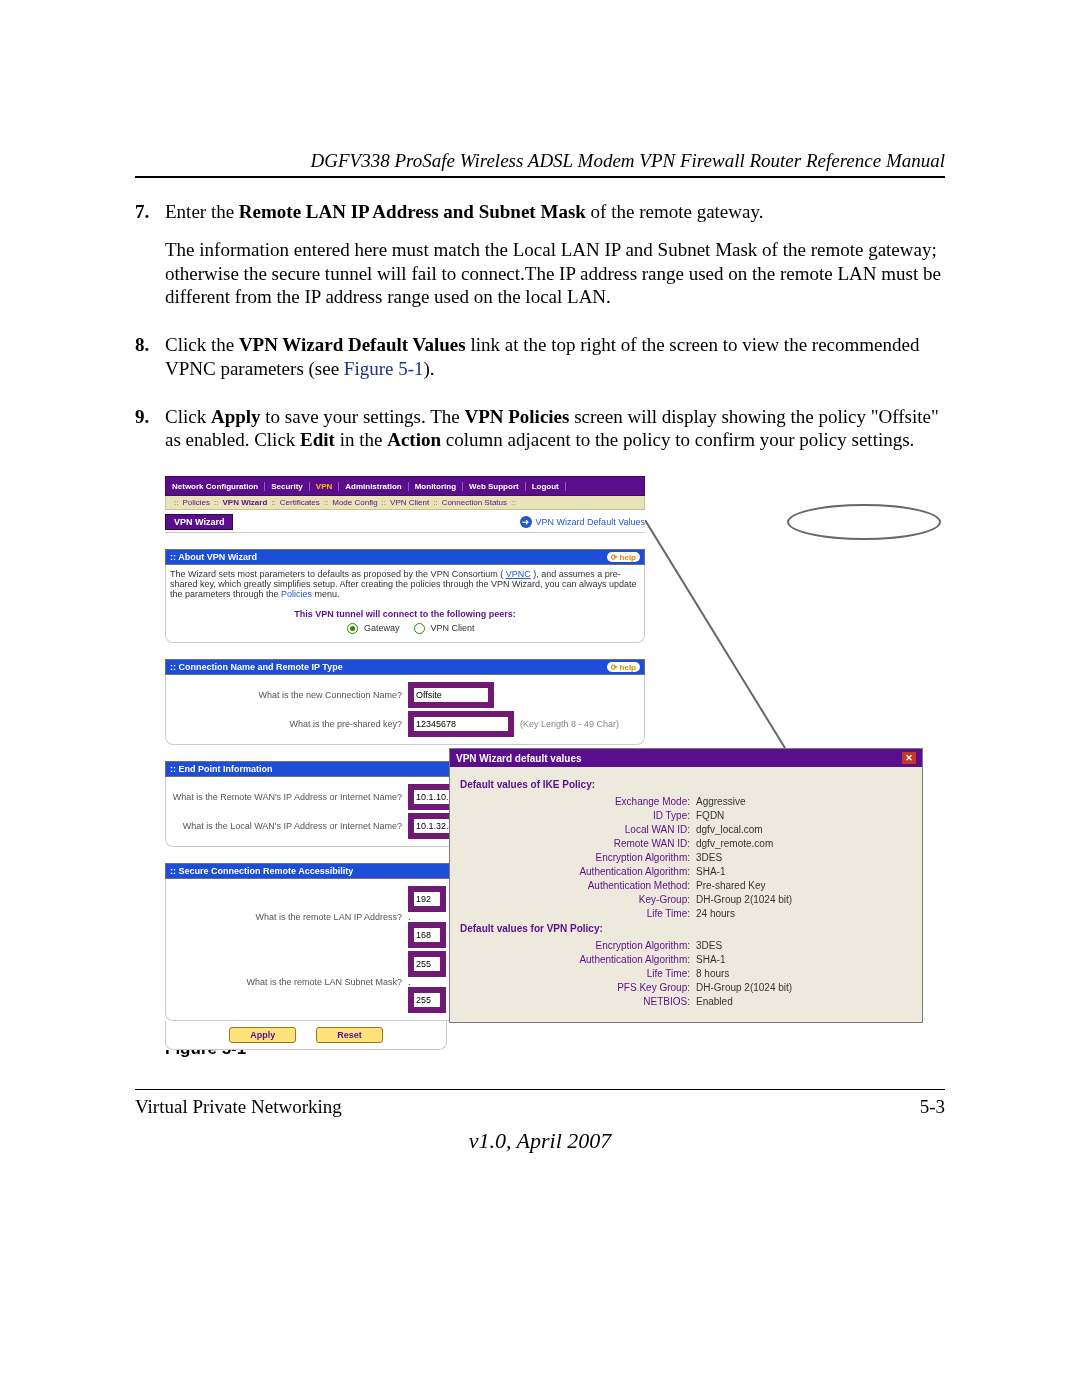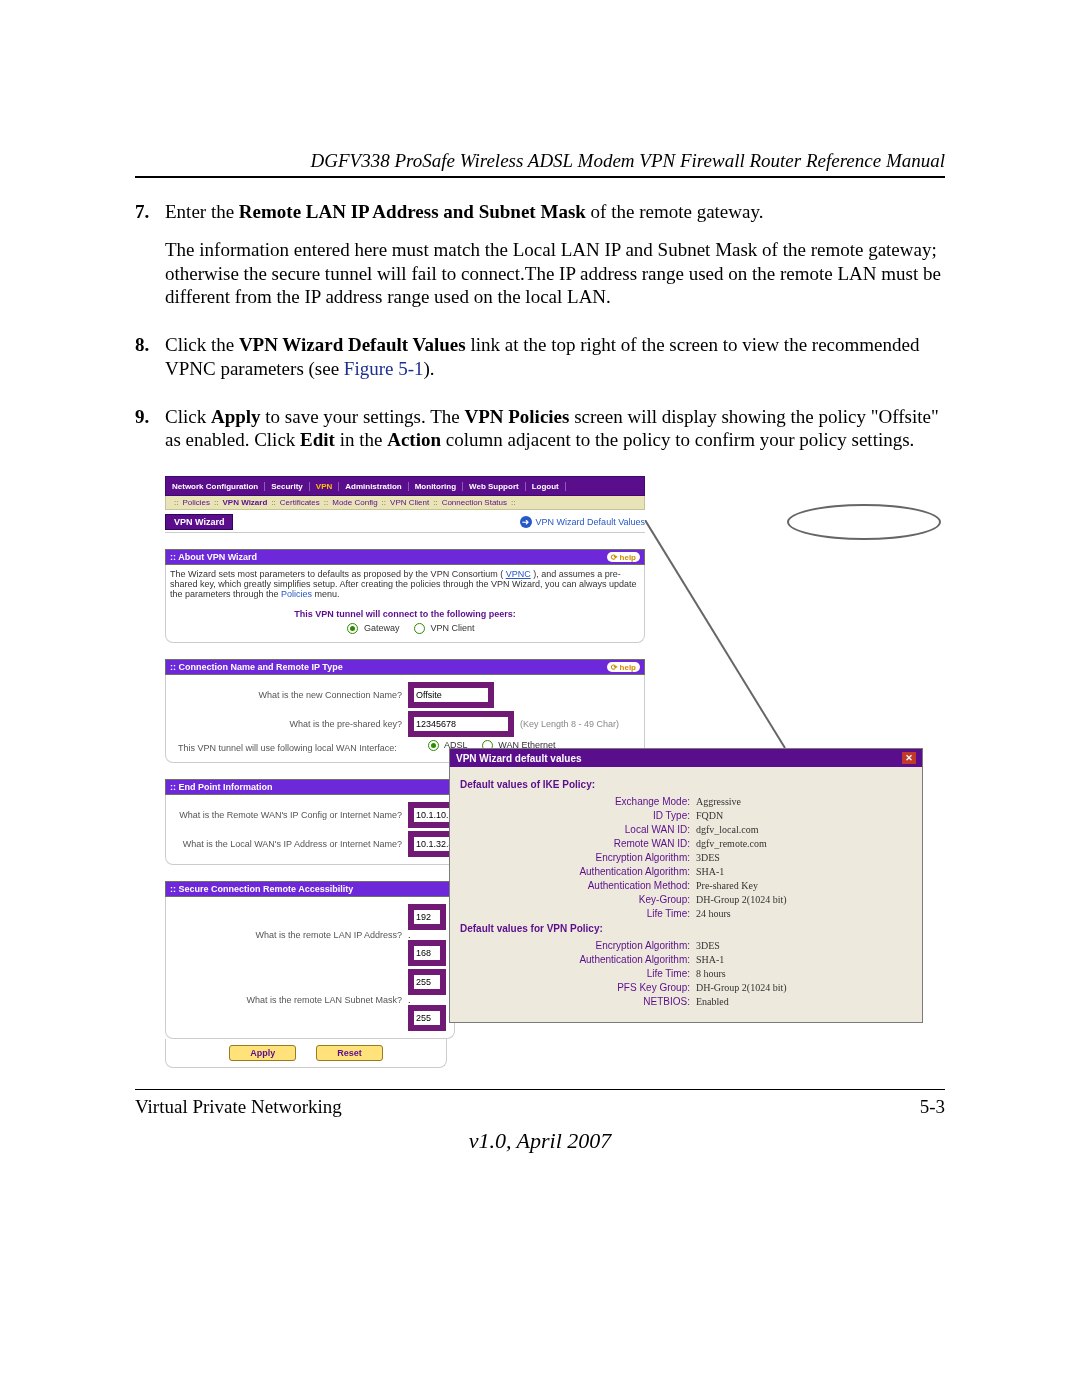--- a/index.html
+++ b/index.html
@@ -140,21 +140,21 @@
   }
   .leader-line {
     position: absolute;
     top: 44px;
     left: 480px;
     width: 200px;
     height: 230px;
     pointer-events: none;
   }
   .section-bar {
-    background: #6d28d9;
+    background: #1d4ed8;
     color: #fff;
     font-size: 9px;
     font-weight: bold;
     display: flex;
     justify-content: space-between;
     border: 1px solid #6f6f62;
     padding: 2px 4px;
     margin-top: 16px;
   }
   .section-bar .help {
@@ -292,21 +292,20 @@
     margin: 3px 0;
   }
   .pop-row .k {
     width: 230px;
     text-align: right;
     color: #5b0e8c;
     padding-right: 6px;
   }
   .pop-row .v {
     color: #333;
-    font-family: Liberation Serif, serif;
   }
   .fig-caption {
     font-family: Arial, Helvetica, sans-serif;
     font-weight: bold;
     font-size: 17px;
     margin: 20px 0 0 30px;
   }
   .footer-rule {
     border: none;
     border-top: 1px solid #000;
@@ -411,38 +410,29 @@
       <div class="section-body">
         <div class="form-row">
           <span class="lbl" style="width:232px">What is the new Connection Name?</span>
           <input type="text" style="width: 70px;" value="Offsite">
         </div>
         <div class="form-row">
           <span class="lbl" style="width:232px">What is the pre-shared key?</span>
           <input type="text" style="width: 90px;" value="12345678">
           <span class="hint">(Key Length 8 - 49 Char)</span>
         </div>
-        <div class="form-row">
-          <span class="lbl" style="width:232px;text-align:left;padding-left:8px">This VPN tunnel will use following local WAN Interface:</span>
-          <span class="radio-row" style="text-align:left">
-            <span class="dot on"></span>
-            <span>ADSL</span>
-            <span class="dot"></span>
-            <span>WAN Ethernet</span>
-          </span>
-        </div>
       </div>
 
       <div class="section-bar">
         <span>:: <span>End Point Information</span></span>
         <span class="help">⟳ <span>help</span></span>
       </div>
       <div class="section-body">
         <div class="form-row">
-          <span class="lbl" style="width:232px">What is the Remote WAN's IP Config or Internet Name?</span>
+          <span class="lbl" style="width:232px">What is the Remote WAN's IP Address or Internet Name?</span>
           <input type="text" style="width: 60px;" value="10.1.10.11">
         </div>
         <div class="form-row">
           <span class="lbl" style="width:232px">What is the Local WAN's IP Address or Internet Name?</span>
           <input type="text" style="width: 60px;" value="10.1.32.45">
         </div>
       </div>
 
       <div class="section-bar" style="width:calc(100% - 200px)">
         <span>:: <span>Secure Connection Remote Accessibility</span></span>

